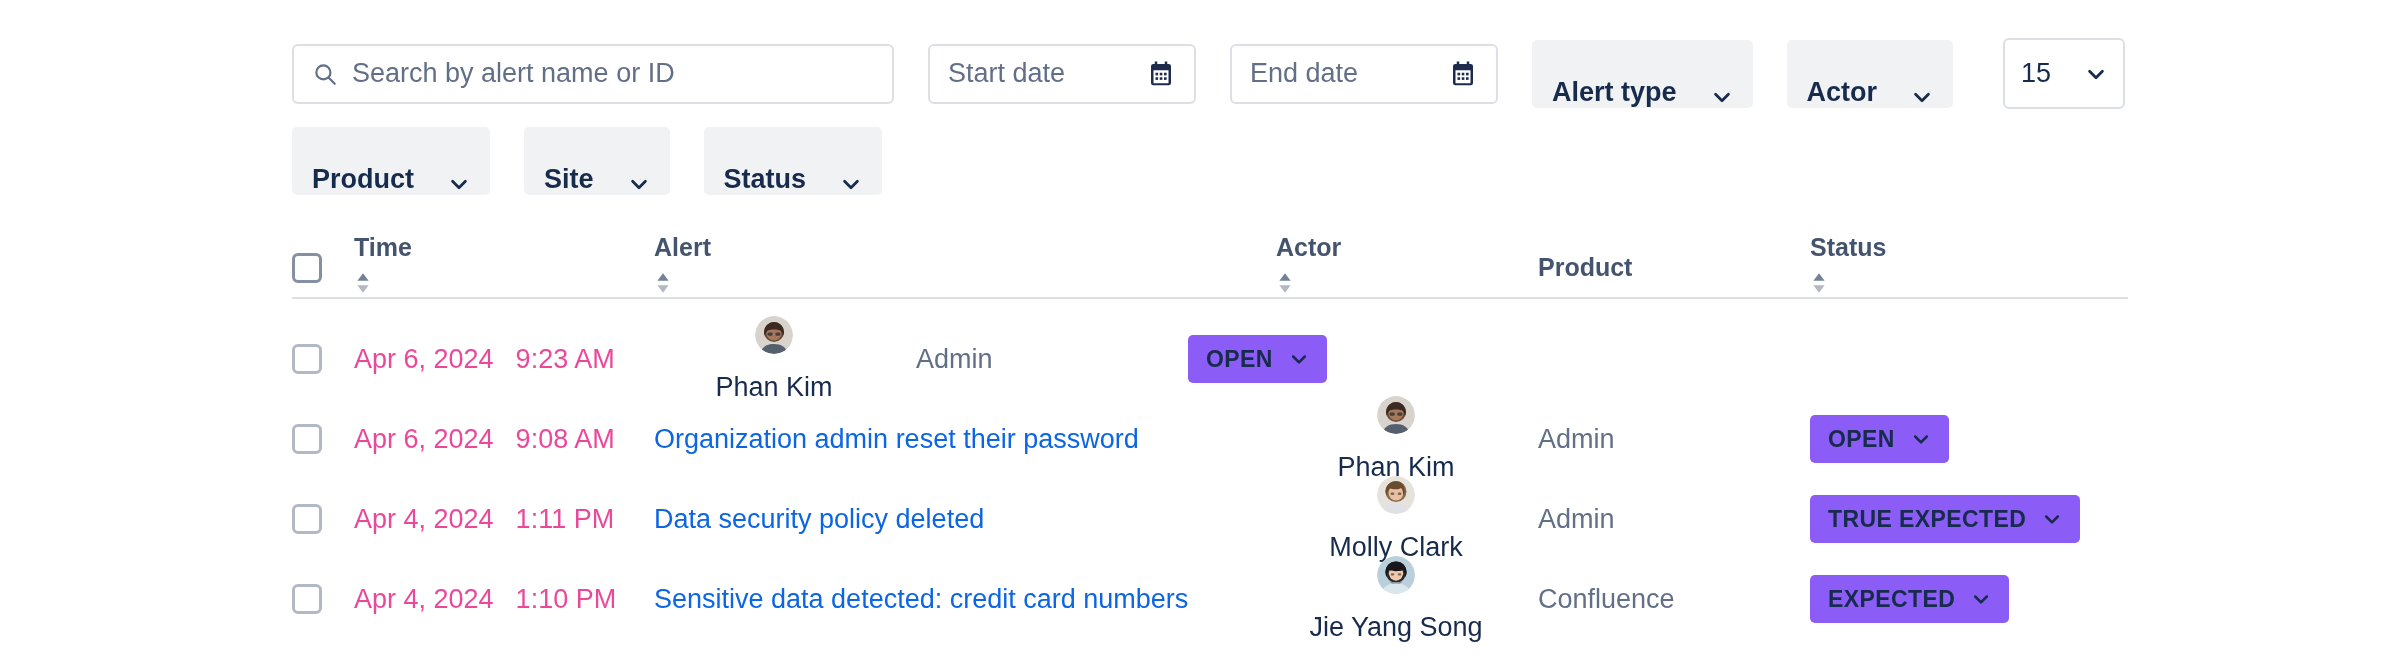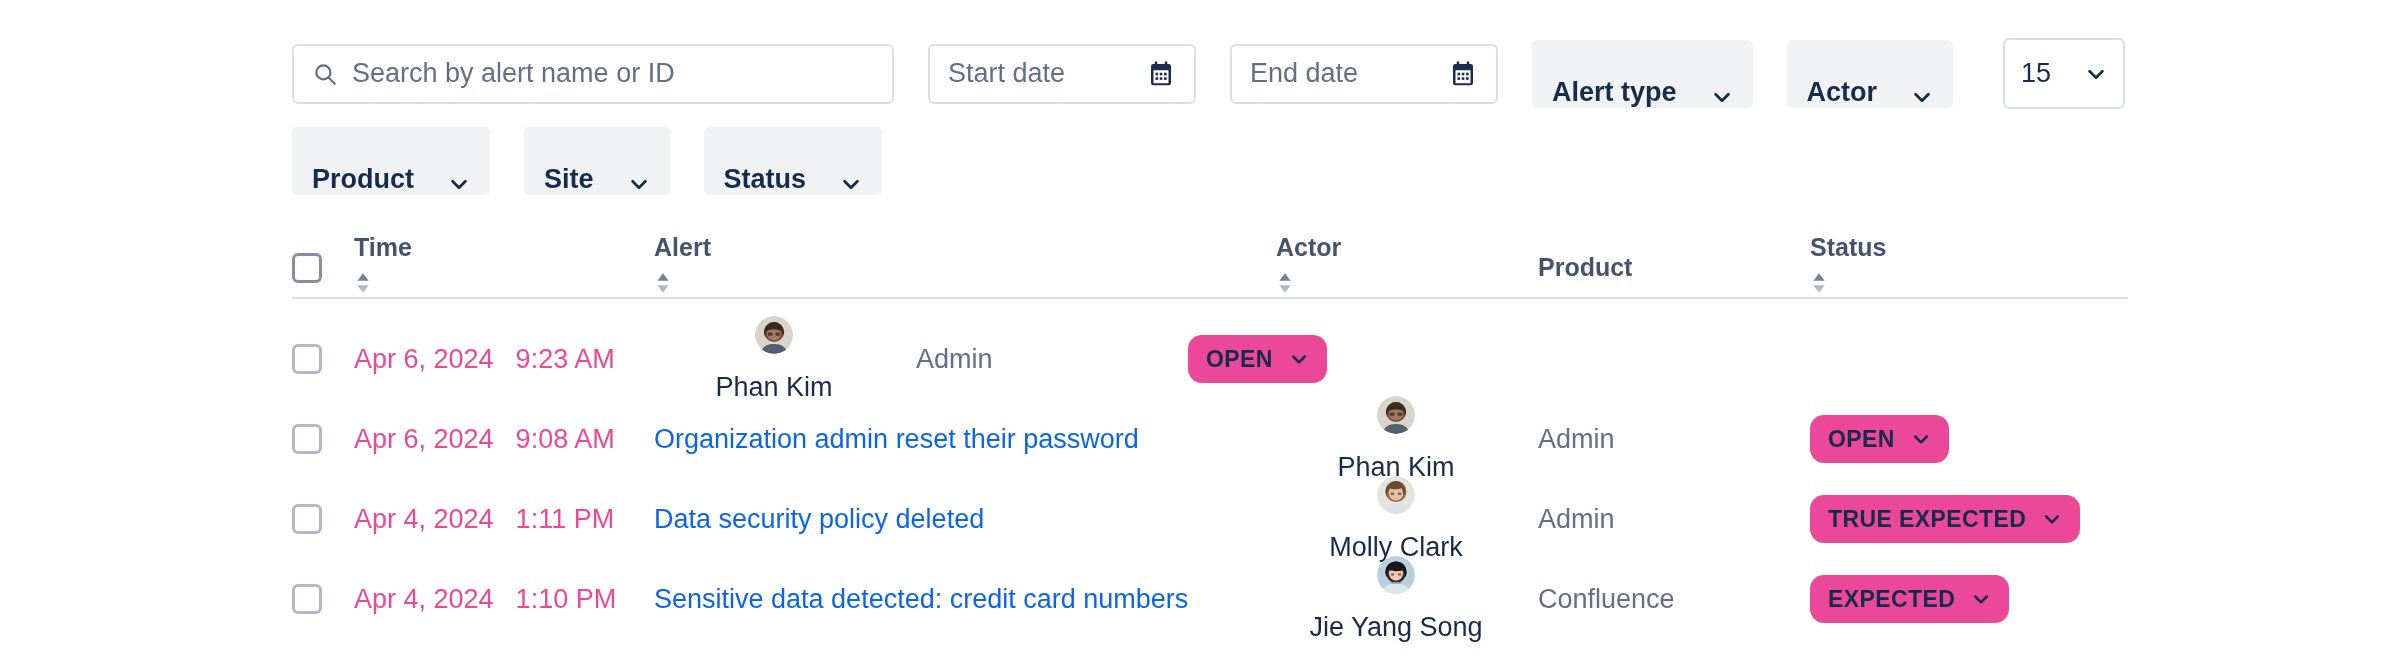--- a/index.html
+++ b/index.html
@@ -226,23 +226,23 @@
   .prod-cell {
     font-size: 27px;
     color: #626f86;
     white-space: nowrap;
   }
   .status-badge {
     display: inline-flex;
     align-items: center;
     gap: 16px;
     height: 48px;
-    background: #ec4899;
+    background: #8b5cf6;
     border: none;
-    border-radius: 14px;
+    border-radius: 5px;
     padding: 0 18px;
     cursor: pointer;
   }
   .status-text {
     font-size: 23px;
     font-weight: 700;
     letter-spacing: 0.4px;
     color: #172b4d;
     white-space: nowrap;
   }

